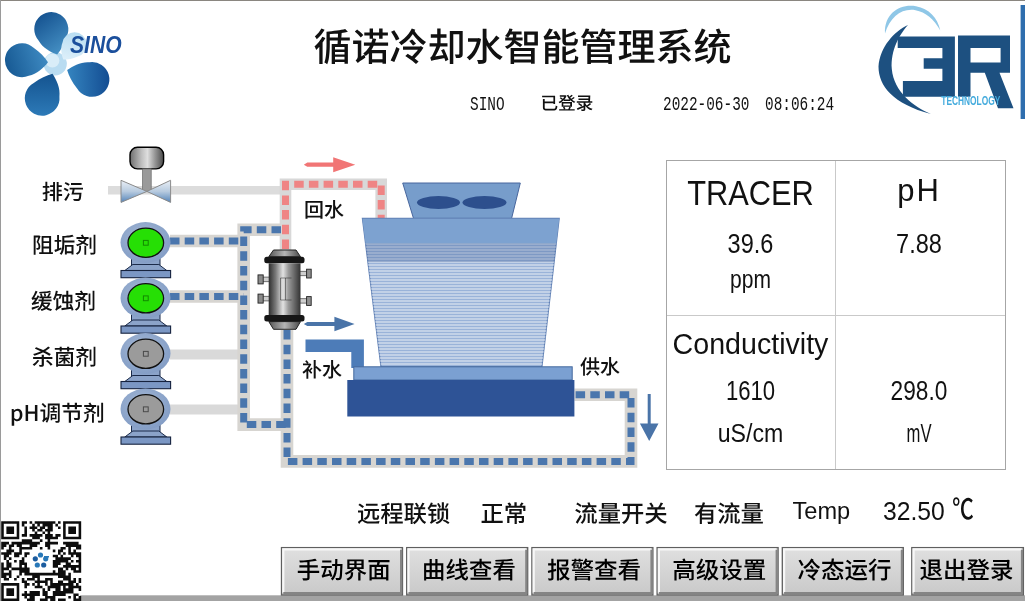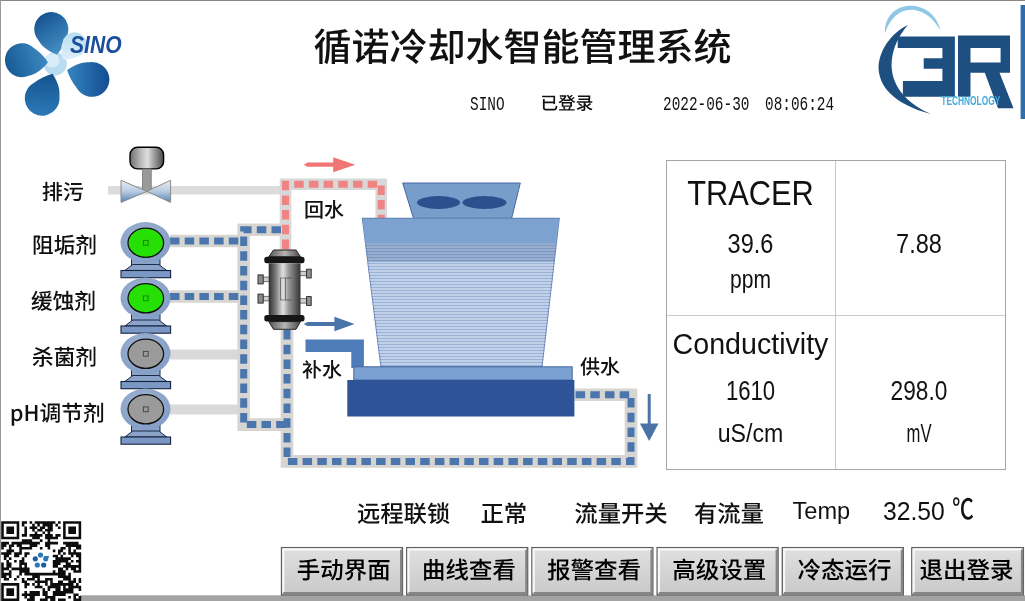--- a/index.html
+++ b/index.html
@@ -216,20 +216,21 @@
 <path transform="translate(919.5,578.5)" d="M10.4 -18.9H20.2V-9.8H10.3V-11.7H18.0V-17.1H10.4ZM10.3 -15.2H18.9V-13.6H10.3ZM20.4 -10.1 22.1 -8.7Q21.0 -7.9 19.8 -7.2Q18.6 -6.4 17.6 -5.9L16.2 -7.0Q16.9 -7.4 17.7 -7.9Q18.4 -8.5 19.1 -9.0Q19.8 -9.6 20.4 -10.1ZM6.3 -11.4V-2.1H4.1V-9.4H1.1V-11.4ZM1.6 -17.8 3.3 -19.0Q3.9 -18.4 4.6 -17.8Q5.3 -17.1 5.9 -16.4Q6.5 -15.8 6.9 -15.2L5.1 -13.9Q4.7 -14.4 4.2 -15.1Q3.6 -15.8 2.9 -16.5Q2.3 -17.2 1.6 -17.8ZM5.4 -2.9Q6.0 -2.9 6.6 -2.5Q7.2 -2.0 8.2 -1.5Q9.3 -0.9 10.9 -0.7Q12.4 -0.5 14.3 -0.5Q15.6 -0.5 17.2 -0.6Q18.7 -0.7 20.2 -0.8Q21.6 -0.9 22.7 -1.0Q22.7 -0.7 22.5 -0.3Q22.4 0.1 22.3 0.5Q22.2 0.9 22.2 1.2Q21.5 1.2 20.6 1.3Q19.6 1.3 18.5 1.3Q17.3 1.4 16.2 1.4Q15.1 1.4 14.3 1.4Q12.2 1.4 10.6 1.2Q9.0 0.9 7.8 0.3Q7.0 -0.2 6.4 -0.6Q5.8 -1.0 5.4 -1.0Q5.0 -1.0 4.4 -0.6Q3.9 -0.2 3.3 0.4Q2.7 1.0 2.1 1.7L0.8 -0.1Q2.0 -1.3 3.2 -2.1Q4.5 -2.9 5.4 -2.9ZM13.2 -8.2 14.6 -9.4Q15.9 -8.5 17.2 -7.4Q18.5 -6.4 19.7 -5.3Q20.9 -4.2 21.6 -3.3L20.0 -2.0Q19.3 -2.9 18.2 -4.0Q17.0 -5.1 15.7 -6.2Q14.4 -7.3 13.2 -8.2ZM9.0 -2.0Q9.0 -2.2 8.8 -2.5Q8.6 -2.9 8.4 -3.2Q8.2 -3.5 8.1 -3.7Q8.4 -3.9 8.8 -4.4Q9.1 -4.8 9.1 -5.6V-18.9H11.4V-4.1Q11.4 -4.1 11.1 -4.0Q10.9 -3.8 10.6 -3.6Q10.2 -3.4 9.9 -3.1Q9.5 -2.8 9.3 -2.5Q9.0 -2.2 9.0 -2.0ZM9.0 -2.0 8.9 -3.7 9.9 -4.4 15.2 -5.6Q15.2 -5.2 15.2 -4.7Q15.2 -4.1 15.3 -3.8Q13.4 -3.3 12.3 -3.0Q11.2 -2.7 10.5 -2.5Q9.9 -2.3 9.6 -2.2Q9.3 -2.1 9.0 -2.0Z M34.0 -19.8H36.4V-0.5H34.0ZM42.2 -8.1H44.7V2.0H42.2ZM26.9 -17.8H29.2V-11.6H41.3V-17.8H43.8V-9.4H26.9ZM25.8 -8.1H28.2V-1.6H43.4V0.6H25.8Z M54.6 -13.4H63.0V-11.5H54.6ZM48.4 -0.4H69.1V1.5H48.4ZM49.3 -19.0H56.7V-17.1H49.3ZM56.1 -19.0H56.5L56.8 -19.1L58.3 -18.3Q57.7 -16.6 56.7 -15.1Q55.7 -13.6 54.4 -12.3Q53.2 -11.1 51.7 -10.1Q50.3 -9.1 48.9 -8.4Q48.7 -8.6 48.5 -9.0Q48.3 -9.3 48.0 -9.6Q47.8 -9.9 47.5 -10.1Q48.8 -10.6 50.1 -11.5Q51.4 -12.4 52.6 -13.5Q53.7 -14.6 54.6 -15.9Q55.6 -17.2 56.1 -18.5ZM60.7 -19.8Q61.5 -17.8 62.9 -15.9Q64.3 -14.1 66.1 -12.7Q67.9 -11.3 70.0 -10.5Q69.8 -10.2 69.5 -9.9Q69.2 -9.6 68.9 -9.2Q68.7 -8.9 68.5 -8.6Q66.3 -9.6 64.5 -11.2Q62.6 -12.8 61.1 -14.8Q59.7 -16.8 58.7 -19.2ZM49.2 -15.1 50.4 -16.4Q51.0 -16.1 51.6 -15.6Q52.2 -15.2 52.7 -14.8Q53.3 -14.3 53.6 -13.9L52.3 -12.6Q52.0 -12.9 51.5 -13.4Q51.0 -13.9 50.4 -14.3Q49.7 -14.8 49.2 -15.1ZM64.9 -19.6 66.6 -18.4Q65.6 -17.6 64.5 -16.8Q63.4 -15.9 62.5 -15.3L61.2 -16.4Q61.8 -16.8 62.4 -17.4Q63.1 -17.9 63.8 -18.5Q64.4 -19.1 64.9 -19.6ZM67.5 -16.9 69.2 -15.7Q68.2 -14.9 67.1 -14.0Q65.9 -13.1 65.0 -12.5L63.6 -13.5Q64.2 -14.0 65.0 -14.5Q65.7 -15.1 66.4 -15.7Q67.0 -16.3 67.5 -16.9ZM54.0 -8.1V-5.5H63.1V-8.1ZM51.8 -9.8H65.5V-3.7H51.8ZM53.4 -3.0 55.4 -3.7Q55.8 -3.0 56.2 -2.3Q56.6 -1.5 56.8 -0.9L54.6 -0.2Q54.5 -0.8 54.2 -1.6Q53.8 -2.4 53.4 -3.0ZM62.0 -3.6 64.2 -3.1Q63.7 -2.2 63.2 -1.3Q62.7 -0.3 62.3 0.3L60.3 -0.2Q60.7 -0.6 61.0 -1.2Q61.3 -1.9 61.5 -2.5Q61.8 -3.1 62.0 -3.6Z M72.0 -11.0H92.6V-9.0H72.0ZM81.1 -10.0H83.3V-0.3Q83.3 0.6 83.1 1.1Q82.9 1.5 82.2 1.7Q81.6 1.9 80.7 2.0Q79.7 2.0 78.3 2.0Q78.3 1.6 78.0 1.1Q77.8 0.5 77.6 0.1Q78.2 0.1 78.8 0.2Q79.5 0.2 79.9 0.2Q80.4 0.1 80.6 0.1Q80.8 0.1 80.9 0.0Q81.1 -0.1 81.1 -0.3ZM83.0 -9.0Q83.9 -7.1 85.3 -5.5Q86.7 -3.9 88.7 -2.7Q90.6 -1.5 92.9 -0.9Q92.7 -0.6 92.4 -0.3Q92.1 0.0 91.9 0.4Q91.6 0.8 91.5 1.1Q89.1 0.3 87.1 -1.1Q85.2 -2.4 83.7 -4.3Q82.2 -6.2 81.3 -8.5ZM89.3 -8.8 91.3 -7.4Q90.5 -6.7 89.5 -6.0Q88.6 -5.3 87.7 -4.7Q86.8 -4.1 86.0 -3.6L84.5 -4.9Q85.3 -5.4 86.2 -6.0Q87.1 -6.7 87.9 -7.4Q88.8 -8.1 89.3 -8.8ZM73.5 -7.2 75.0 -8.6Q75.7 -8.2 76.5 -7.7Q77.4 -7.2 78.1 -6.7Q78.8 -6.2 79.3 -5.7L77.7 -4.2Q77.3 -4.6 76.6 -5.2Q75.9 -5.7 75.0 -6.3Q74.2 -6.8 73.5 -7.2ZM71.9 -1.5Q73.2 -1.9 74.8 -2.5Q76.4 -3.1 78.2 -3.9Q80.0 -4.6 81.8 -5.3L82.2 -3.4Q80.7 -2.7 79.1 -2.0Q77.5 -1.3 75.9 -0.6Q74.4 0.0 73.1 0.5ZM74.3 -14.8H88.2V-12.8H74.3ZM87.6 -18.6H87.8L88.2 -18.7L90.0 -18.6Q90.0 -17.2 89.9 -15.7Q89.8 -14.2 89.7 -12.7Q89.6 -11.3 89.5 -9.9L87.2 -10.0Q87.2 -11.0 87.3 -12.2Q87.4 -13.3 87.4 -14.5Q87.5 -15.6 87.5 -16.6Q87.6 -17.6 87.6 -18.3ZM73.5 -18.6H88.2V-16.5H73.5Z" fill="#000000"></path>
 </svg>
 <div class="t" style="left:70px;top:31px;font-size:24px;font-weight:bold;font-style:italic;color:#1b4f9c;transform:scaleX(0.88);transform-origin:left top;">SINO</div>
 <div class="t mono" style="left:470px;top:92.5px;font-size:20px;">SINO</div>
 <div class="t mono" style="left:663px;top:92.5px;font-size:20px;">2022-06-30</div>
 <div class="t mono" style="left:764.5px;top:92.5px;font-size:20px;">08:06:24</div>
 <div id="panel" style="position:absolute;left:666.3px;top:159.8px;width:339.4px;height:310.4px;border:1px solid #a6a6a6;background:#fff;"></div>
 <div style="position:absolute;left:835px;top:160.8px;width:1px;height:308.4px;background:#c9c9c9;"></div>
 <div style="position:absolute;left:667.3px;top:315.4px;width:337.4px;height:1px;background:#c9c9c9;"></div>
 <div class="t ctr" style="left:670px;top:172.8px;width:161px;font-size:35px;transform:scaleX(0.88);transform-origin:center top;">TRACER</div>
+<div class="t ctr" style="left:839px;top:173.4px;width:160px;font-size:31px;letter-spacing:2px;">pH</div>
 <div class="t ctr" style="left:670px;top:227.8px;width:161px;font-size:28px;transform:scaleX(0.84);transform-origin:center top;">39.6</div>
 <div class="t ctr" style="left:839px;top:227.8px;width:160px;font-size:28px;transform:scaleX(0.84);transform-origin:center top;">7.88</div>
 <div class="t ctr" style="left:670px;top:263.8px;width:161px;font-size:26px;transform:scaleX(0.81);transform-origin:center top;">ppm</div>
 <div class="t ctr" style="left:670px;top:326.6px;width:161px;font-size:29.5px;transform:scaleX(0.97);transform-origin:center top;">Conductivity</div>
 <div class="t ctr" style="left:670px;top:374.9px;width:161px;font-size:28px;transform:scaleX(0.79);transform-origin:center top;">1610</div>
 <div class="t ctr" style="left:839px;top:374.9px;width:160px;font-size:28px;transform:scaleX(0.81);transform-origin:center top;">298.0</div>
 <div class="t ctr" style="left:670px;top:418.2px;width:161px;font-size:26px;transform:scaleX(0.89);transform-origin:center top;">uS/cm</div>
 <div class="t ctr" style="left:839px;top:418.4px;width:160px;font-size:26px;transform:scaleX(0.64);transform-origin:center top;">mV</div>
 <div class="t" style="left:792.5px;top:497.7px;font-size:23.6px;">Temp</div>
 <div class="t" style="left:883px;top:496.4px;font-size:26px;transform:scaleX(0.95);transform-origin:left top;">32.50</div>

